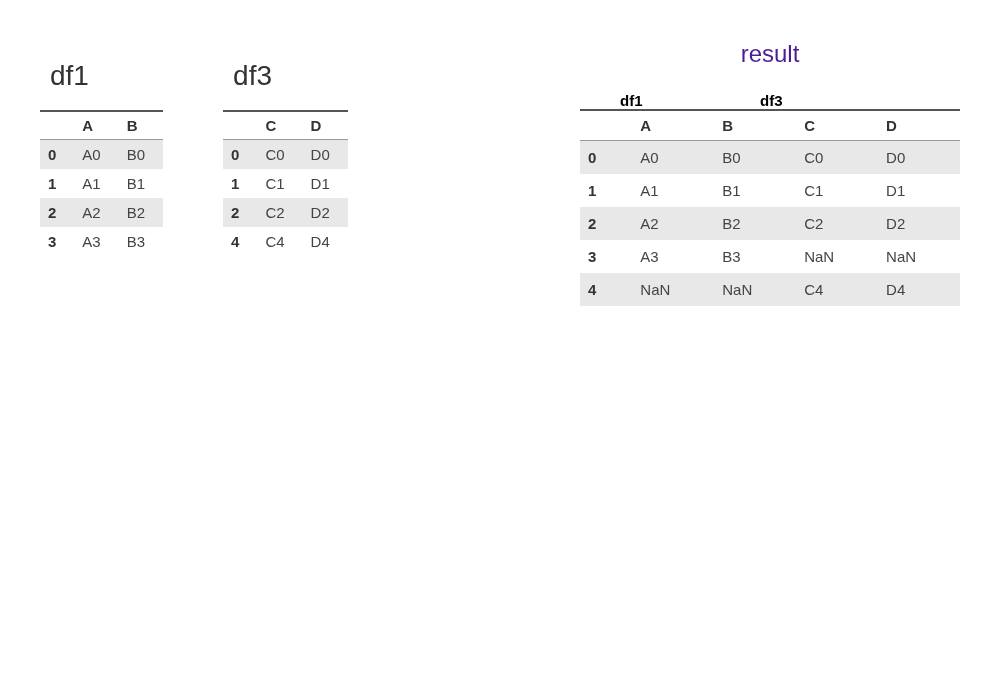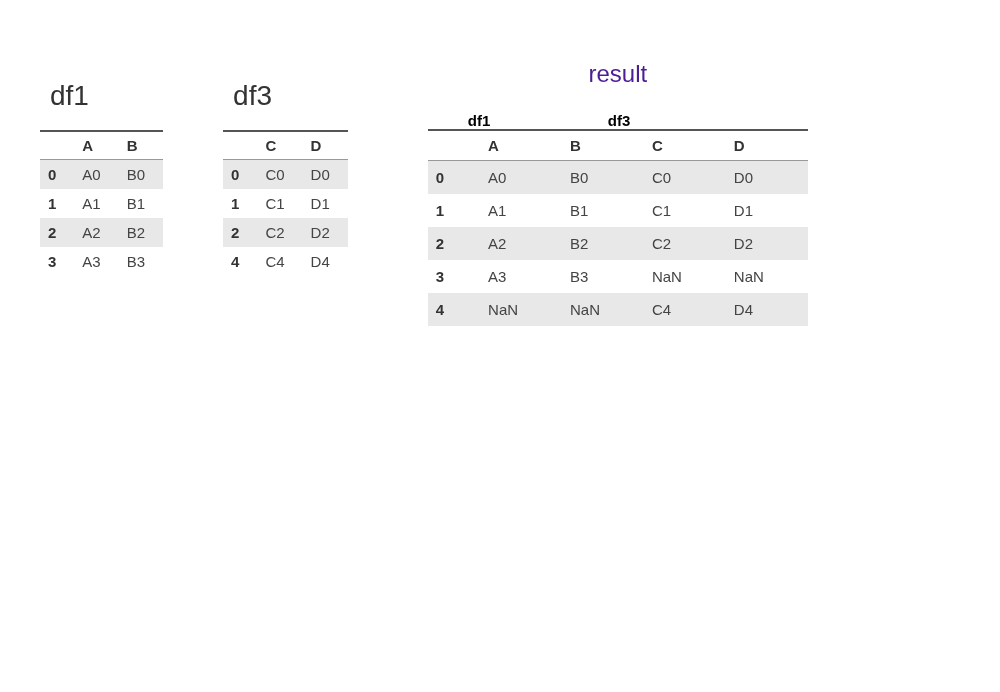--- a/index.html
+++ b/index.html
@@ -9,22 +9,23 @@
       width: 1000px;
       height: 692px;
       position: relative;
       overflow: hidden;
     }
 
     .page-container {
       display: flex;
       flex-direction: row;
       align-items: flex-start;
-      padding: 60px 40px 40px 40px;
+      padding: 40px 40px 40px 40px;
       gap: 80px;
+      justify-content: space-between;
     }
 
     .left-section {
       display: flex;
       flex-direction: row;
       gap: 60px;
       margin-top: 20px;
     }
 
     .df-title {

